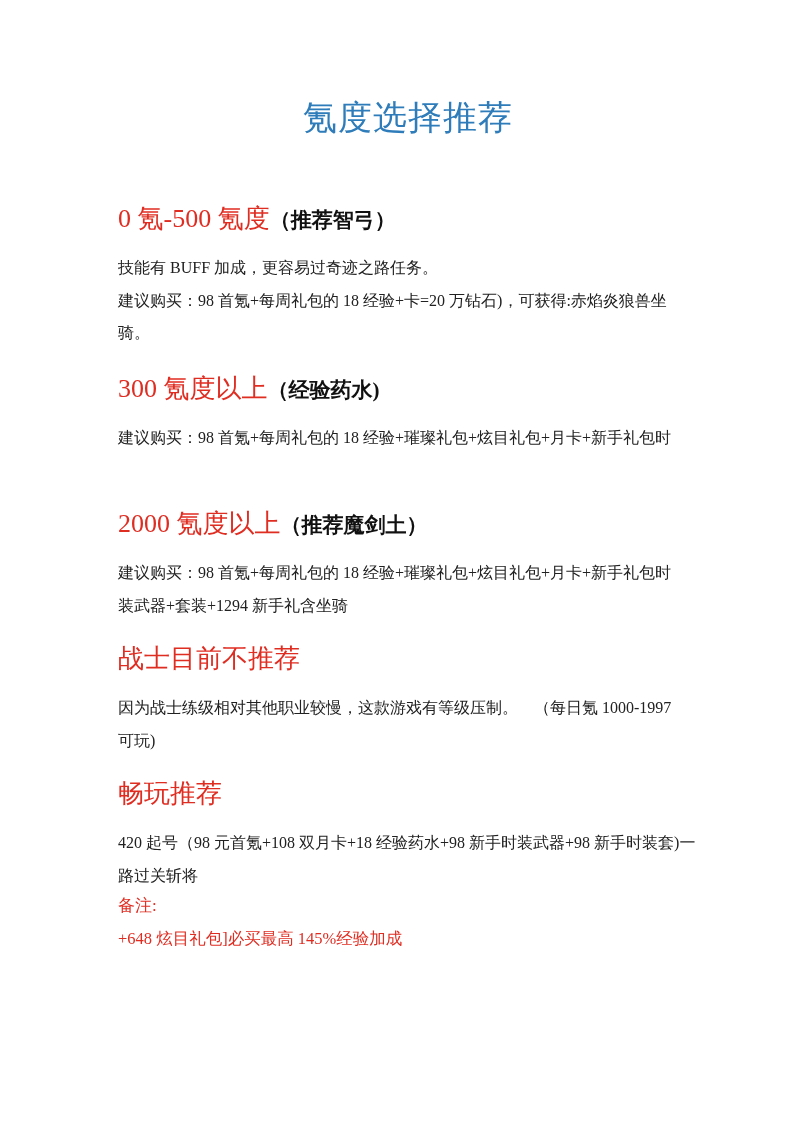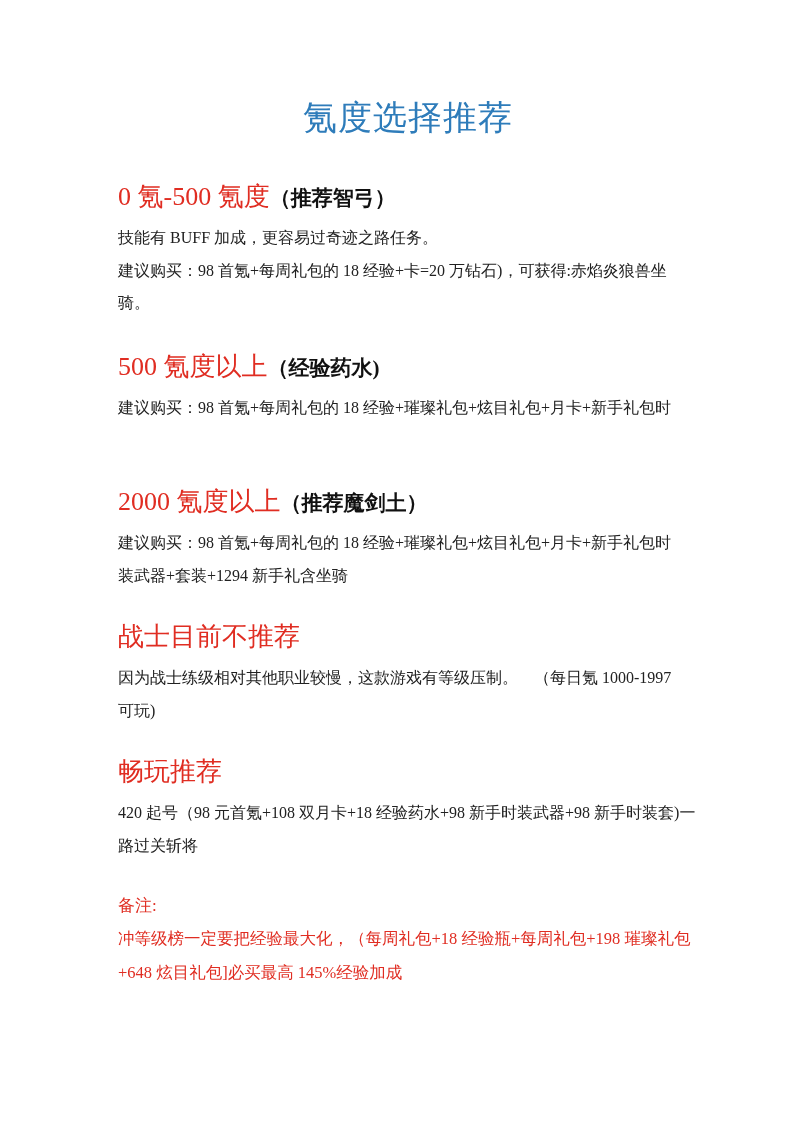--- a/index.html
+++ b/index.html
@@ -12,21 +12,21 @@
     -webkit-font-smoothing:antialiased;
   }
   #page{position:relative;width:800px;height:1131px;overflow:hidden;background:var(--background);}
   .title{
     position:absolute;top:88px;left:0;width:100%;margin:8px;
     text-align:center;font-weight:400;
     font-size:34px;line-height:44px;letter-spacing:1px;
     color:var(--title);
   }
   section.sec{position:absolute;left:118px;width:566px;}
-  .heading{font-size:26px;line-height:40px;white-space:nowrap;margin:1px 0 4px 0;}
+  .heading{font-size:26px;line-height:56px;white-space:nowrap;margin:15px 0 4px 0;}
   .hred{color:var(--heading);}
   .hblack{color:#111;font-weight:700;font-size:21px;}
   .line{
     font-size:16px;line-height:32.5px;white-space:nowrap;
     color:var(--body);
   }
   .notes{position:absolute;left:118px;width:566px;color:var(--notes);}
   .notes-label{font-size:17px;line-height:32px;white-space:nowrap;}
   .notes-line{font-size:16.5px;line-height:34px;white-space:nowrap;}
 </style>
@@ -43,21 +43,21 @@
     </div>
     <div class="lines">
       <div class="line">技能有 BUFF 加成，更容易过奇迹之路任务。</div>
       <div class="line">建议购买：98 首氪+每周礼包的 18 经验+卡=20 万钻石)，可获得:赤焰炎狼兽坐</div>
       <div class="line">骑。</div>
     </div>
   </section>
 
   <section class="sec" style="top:346px">
     <div class="heading">
-      <span class="hred">500 氪度以上</span><span class="hblack">（经验药水)</span>
+      <span class="hred">300 氪度以上</span><span class="hblack">（经验药水)</span>
     </div>
     <div class="lines">
       <div class="line">建议购买：98 首氪+每周礼包的 18 经验+璀璨礼包+炫目礼包+月卡+新手礼包时</div>
     </div>
   </section>
 
   <section class="sec" style="top:481px">
     <div class="heading">
       <span class="hred">2000 氪度以上</span><span class="hblack">（推荐魔剑土）</span>
     </div>
@@ -82,17 +82,16 @@
       <span class="hred">畅玩推荐</span><span class="hblack"></span>
     </div>
     <div class="lines">
       <div class="line">420 起号（98 元首氪+108 双月卡+18 经验药水+98 新手时装武器+98 新手时装套)一</div>
       <div class="line">路过关斩将</div>
     </div>
   </section>
 
   <div class="notes" style="top:890px">
     <div class="notes-label">备注:</div>
-    <div class="notes-line">冲等级榜一定要把经验最大化，（每周礼包+18 经验瓶+每周礼包+198 璀璨礼包</div>
     <div class="notes-line">+648 炫目礼包]必买最高 145%经验加成</div>
   </div>
 
 </div>
 
 </body></html>

